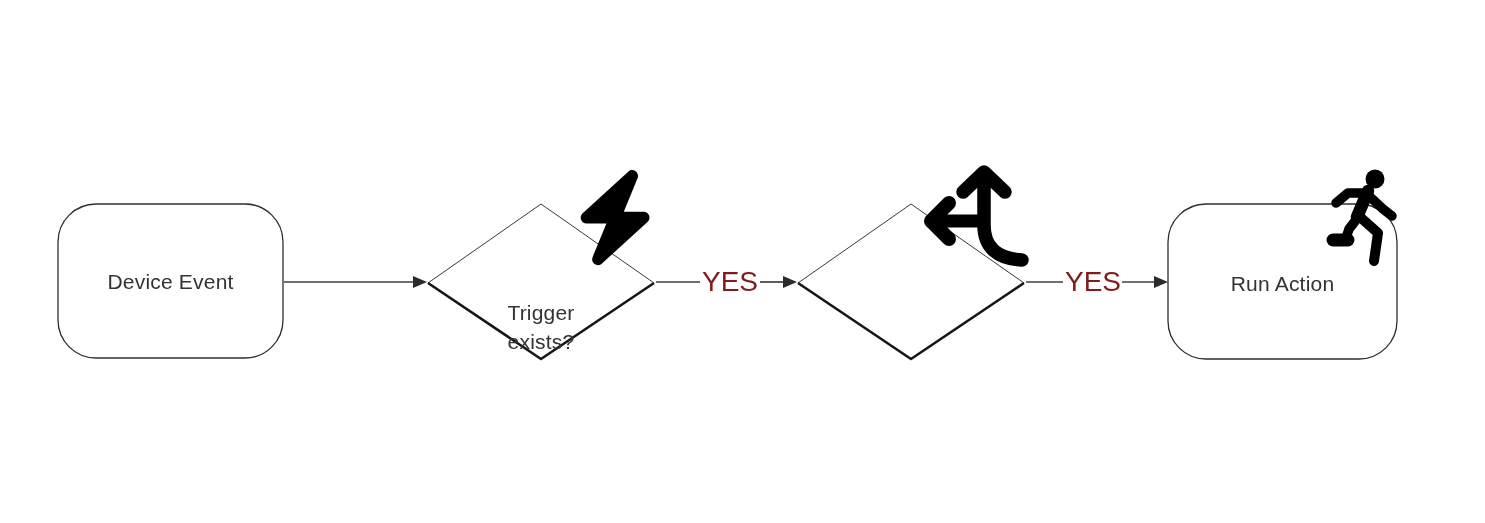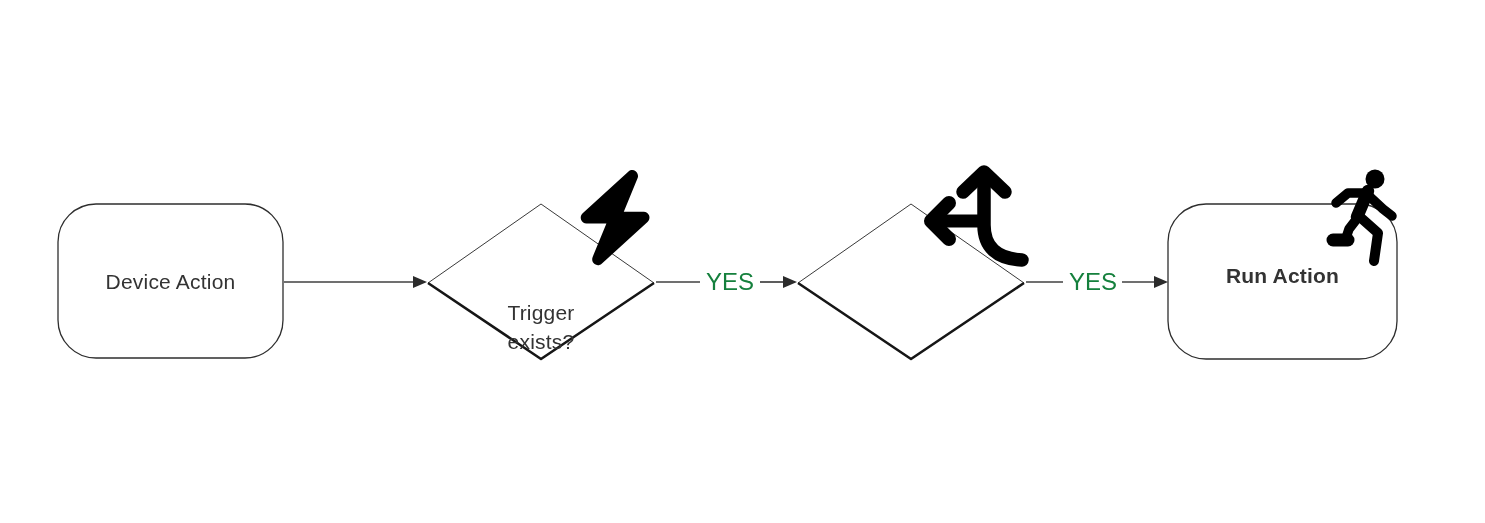--- a/index.html
+++ b/index.html
@@ -14,23 +14,23 @@
   .label{
     position:absolute;
     display:flex;align-items:center;justify-content:center;
     text-align:center;
     color:#333333;
     font-size:21px;
     line-height:29px;
     white-space:normal;
   }
   .edge-label{
-    font-size:24px;
+    font-size:28px;
     line-height:28px;
-    color:#15803d;
+    color:#7f1d1d;
     white-space:nowrap;
   }
   .node-label{letter-spacing:0.2px;}
 </style>
 </head>
 <body>
 
 <div id="canvas">
 
   <svg id="shapes" width="1485" height="523" viewBox="0 0 1485 523">
@@ -89,24 +89,24 @@
         <path d="M46 29 L35 55" stroke-width="12.5"></path>
         <path d="M45 31 L26 31 L14 41" stroke-width="9.5"></path>
         <path d="M47 34 L61 47 L70 54" stroke-width="9.5"></path>
         <path d="M37 54 L27 67 L25 73" stroke-width="9.5"></path>
         <path d="M26 78 L11 78" stroke-width="13"></path>
         <path d="M38 55 L56 71 L52 99" stroke-width="10"></path>
       </g>
     </g>
   </svg>
 
-  <div class="label node-label" style="left:58px;top:204px;width:225px;height:154px;">Device Action</div>
+  <div class="label node-label" style="left:58px;top:204px;width:225px;height:154px;">Device Event</div>
 
   <div class="label node-label" style="left:486px;top:253px;width:110px;height:60px;margin-top:44px;">Trigger exists?</div>
 
   <div class="label edge-label" style="left:690px;top:262px;width:80px;height:40px;">YES</div>
 
 
   <div class="label edge-label" style="left:1053px;top:262px;width:80px;height:40px;">YES</div>
 
-  <div class="label node-label" style="left:1168px;top:204px;width:229px;height:142px;font-weight:bold;">Run Action</div>
+  <div class="label node-label" style="left:1168px;top:212px;width:229px;height:142px;">Run Action</div>
 
 </div>
 
 </body></html>

